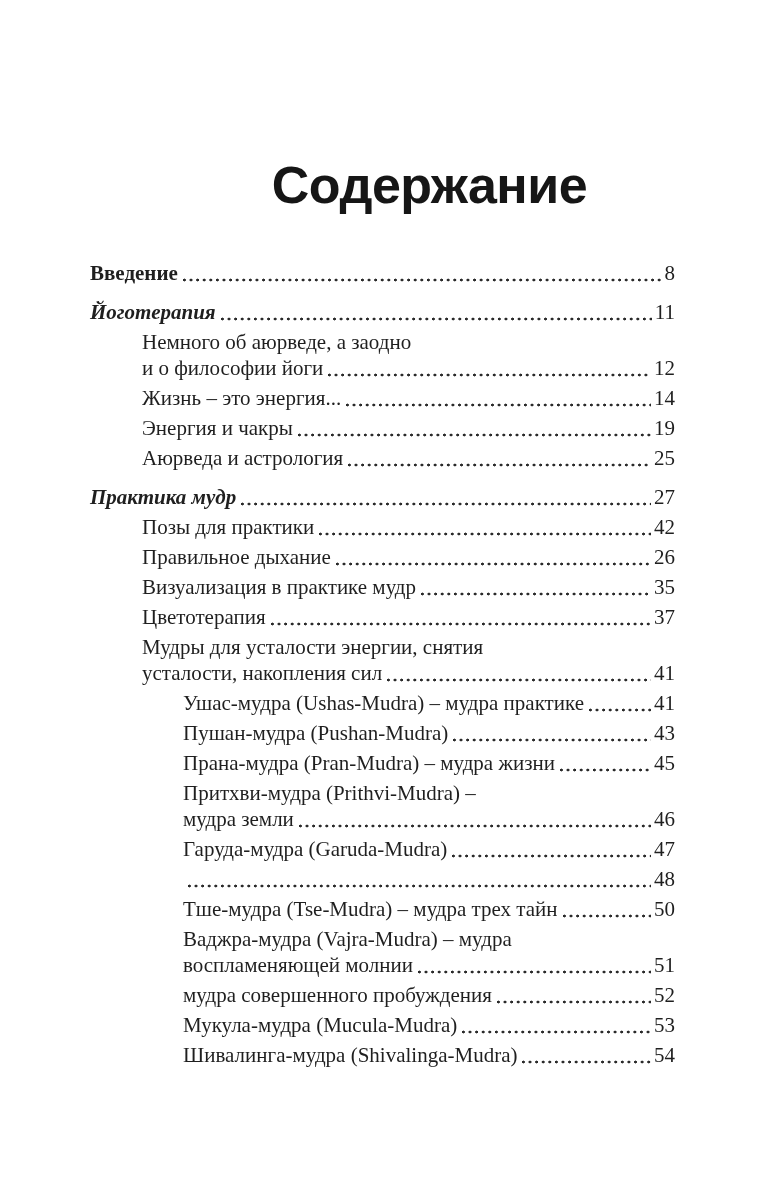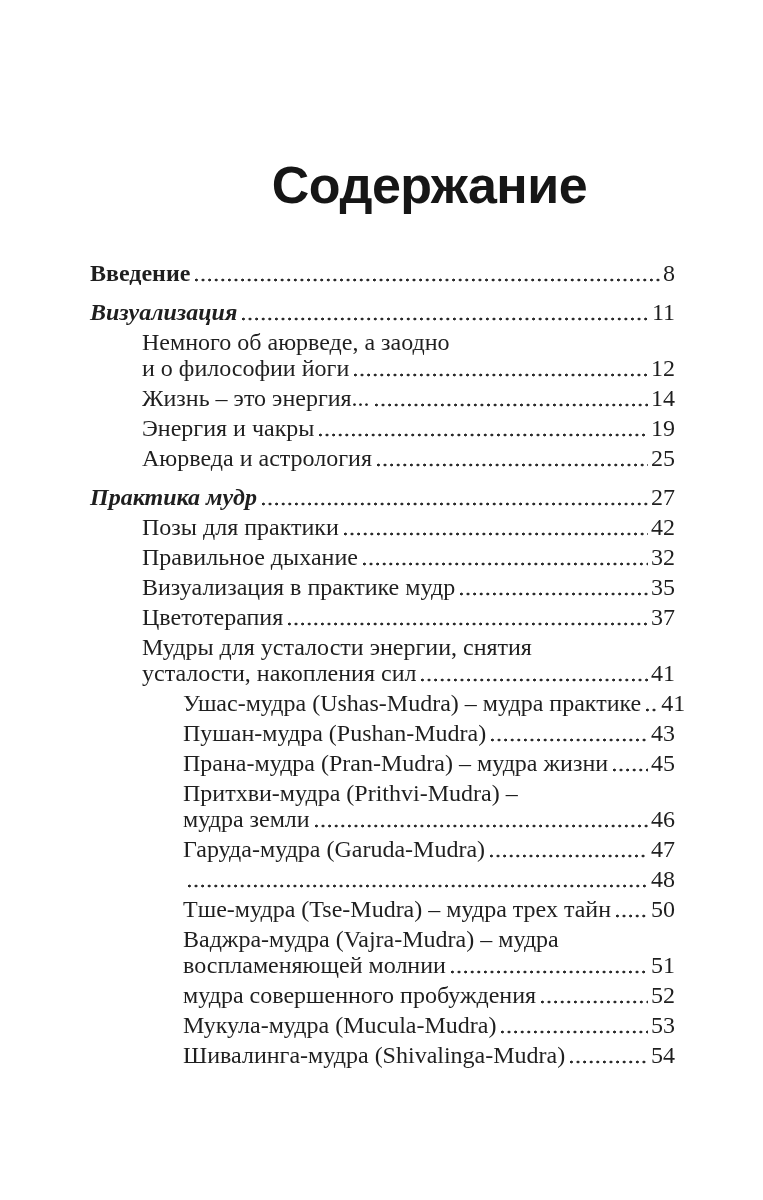--- a/index.html
+++ b/index.html
@@ -25,21 +25,21 @@
     letter-spacing: -0.5px;
     color: #161616;
     text-align: center;
     position: relative;
     left: 47px;
     margin: 0 0 36px 0;
     white-space: nowrap;
   }
   .toc {
     display: flow-root;
-    font-size: 24px;
+    font-size: 21px;
     font-family: Liberation Serif, serif;
   }
   .entry { margin-bottom: 4px; }
   .entry.level-0 { margin-top: 13px; }
   .entry.level-1 { padding-left: 52px; }
   .entry.level-2 { padding-left: 93px; }
   .line {
     display: flex;
     align-items: baseline;
     line-height: 26px;
@@ -79,21 +79,21 @@
   <div class="toc">
       <div class="entry level-0 bold">
         <div class="line last">
           <span class="txt">Введение</span>
           <span class="leader"></span>
           <span class="pg">8</span>
         </div>
       </div>
       <div class="entry level-0 bold italic">
         <div class="line last">
-          <span class="txt">Визуализация</span>
+          <span class="txt">Йоготерапия</span>
           <span class="leader"></span>
           <span class="pg">11</span>
         </div>
       </div>
       <div class="entry level-1">
         <div class="line">
           <span class="txt">Немного об аюрведе, а заодно</span>
         </div>
         <div class="line last">
           <span class="txt">и о философии йоги</span>
@@ -133,21 +133,21 @@
         <div class="line last">
           <span class="txt">Позы для практики</span>
           <span class="leader"></span>
           <span class="pg">42</span>
         </div>
       </div>
       <div class="entry level-1">
         <div class="line last">
           <span class="txt">Правильное дыхание</span>
           <span class="leader"></span>
-          <span class="pg">32</span>
+          <span class="pg">26</span>
         </div>
       </div>
       <div class="entry level-1">
         <div class="line last">
           <span class="txt">Визуализация в практике мудр</span>
           <span class="leader"></span>
           <span class="pg">35</span>
         </div>
       </div>
       <div class="entry level-1">

